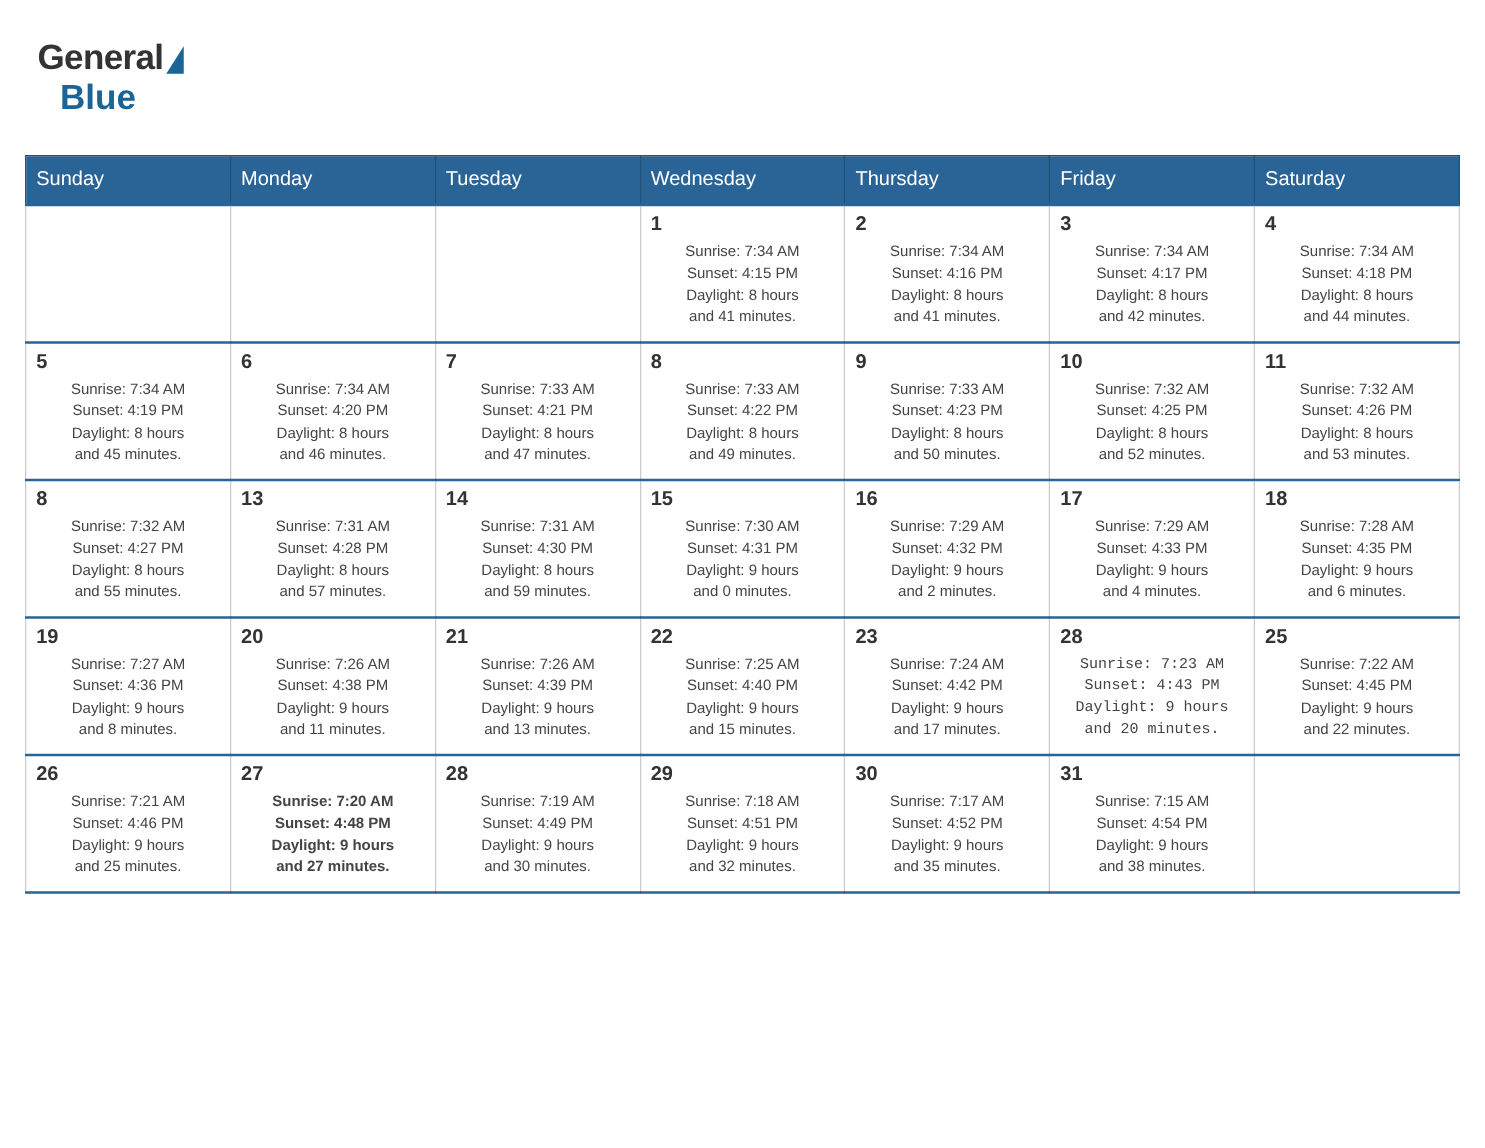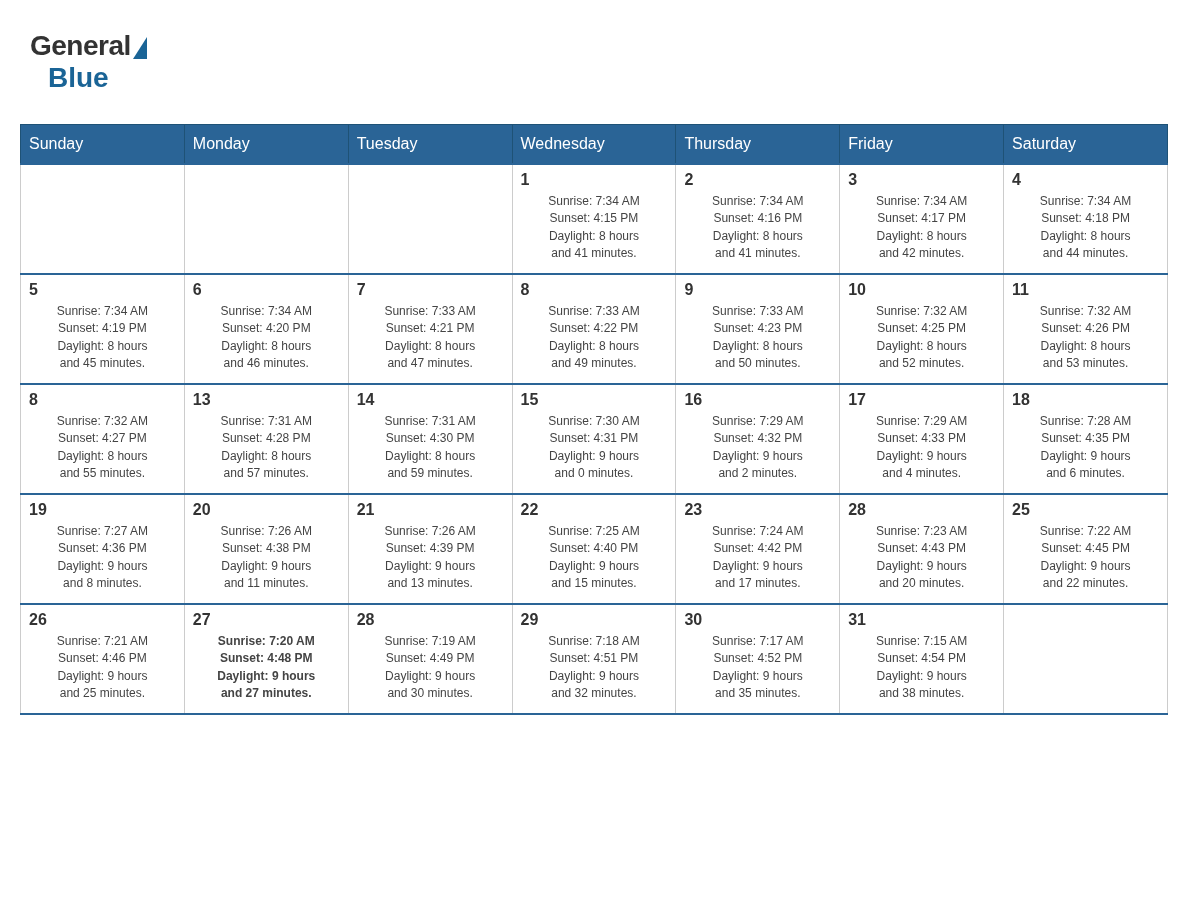--- a/index.html
+++ b/index.html
@@ -294,21 +294,21 @@
         </td>
         <td>
           <div class="day-number">23</div>
           <div class="day-info" style="white-space: pre-line;">Sunrise: 7:24 AM
 Sunset: 4:42 PM
 Daylight: 9 hours
 and 17 minutes.</div>
         </td>
         <td>
           <div class="day-number">28</div>
-          <div class="day-info" style="white-space: pre-line;">Sunrise: 7:23 AM
+          <div class="day-info" style="white-space: pre-line; font-family: Liberation Mono, monospace;">Sunrise: 7:23 AM
 Sunset: 4:43 PM
 Daylight: 9 hours
 and 20 minutes.</div>
         </td>
         <td>
           <div class="day-number">25</div>
           <div class="day-info" style="white-space: pre-line;">Sunrise: 7:22 AM
 Sunset: 4:45 PM
 Daylight: 9 hours
 and 22 minutes.</div>

